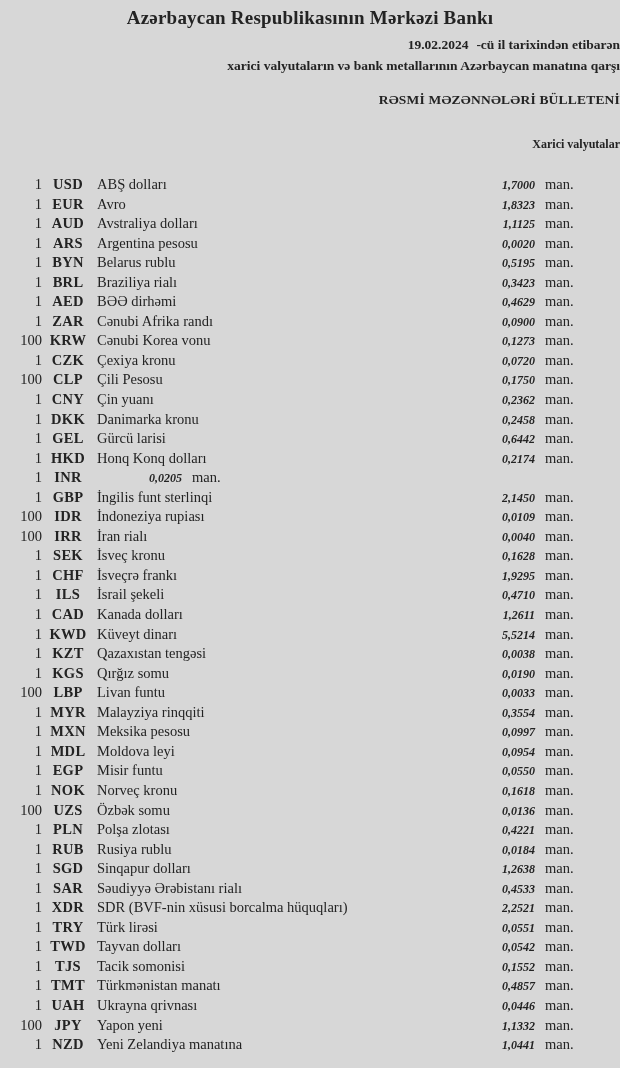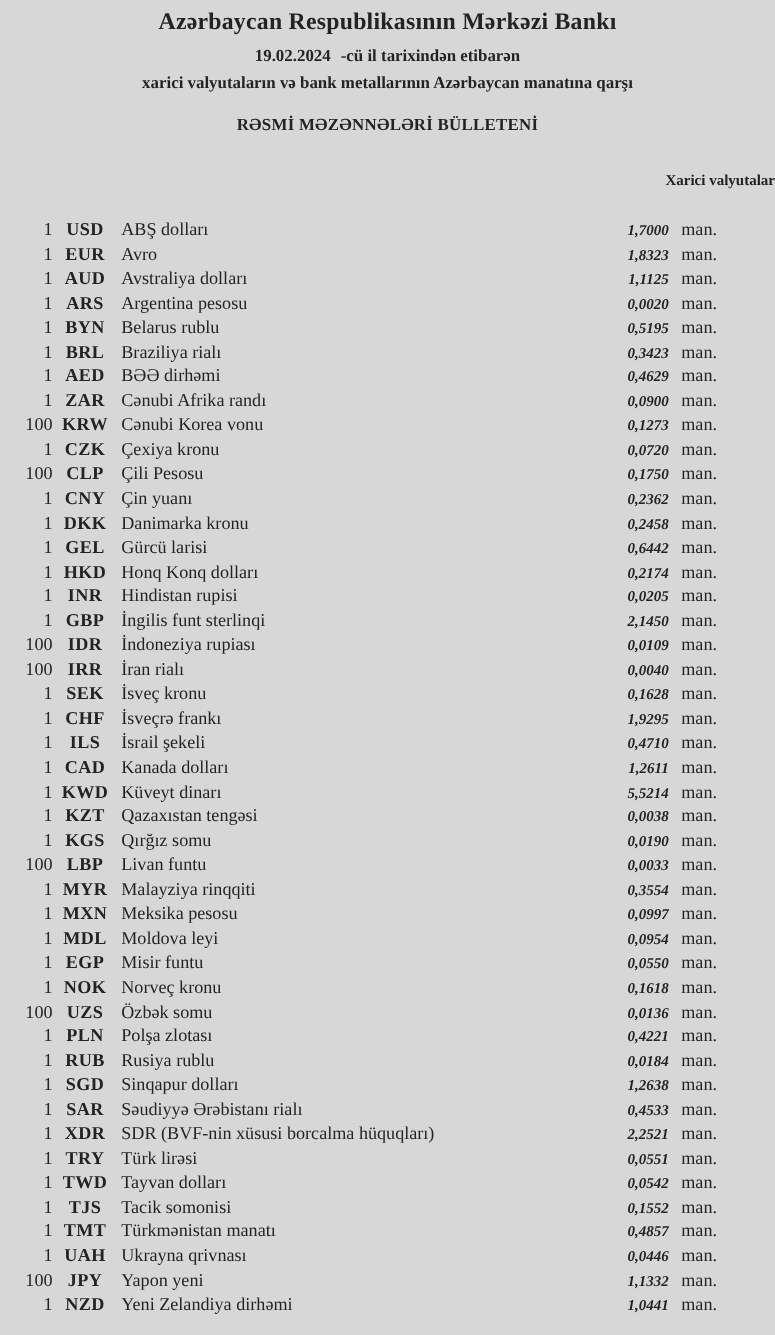--- a/index.html
+++ b/index.html
@@ -13,21 +13,21 @@
   .page { position: relative; width: 620px; height: 1068px; overflow: hidden; }
 
   .title {
     padding-top: 7px;
     text-align: center;
     font-size: 19px;
     font-weight: bold;
     letter-spacing: 0.2px;
   }
   .subline {
-    text-align: center;
+    text-align: right;
     font-size: 13.5px;
     font-weight: bold;
     line-height: 17px;
   }
   .sub-date   { margin-top: 7px; }
   .sub-xarici { margin-top: 4px; }
   .sub-resmi  { margin-top: 17px; letter-spacing: 0.2px; }
   .date-gap { display: inline-block; width: 8px; }
 
   .section-title {
@@ -173,21 +173,20 @@
       <div class="row">
         <span class="c-nom">1</span>
         <span class="c-code">HKD</span>
         <span class="c-name">Honq Konq dolları</span>
         <span class="c-rate">0,2174</span>
         <span class="c-unit">man.</span>
       </div>
       <div class="row">
         <span class="c-nom">1</span>
         <span class="c-code">INR</span>
-        <span class="c-name">Hindistan rupisi</span>
         <span class="c-rate">0,0205</span>
         <span class="c-unit">man.</span>
       </div>
       <div class="row">
         <span class="c-nom">1</span>
         <span class="c-code">GBP</span>
         <span class="c-name">İngilis funt sterlinqi</span>
         <span class="c-rate">2,1450</span>
         <span class="c-unit">man.</span>
       </div>
@@ -376,18 +375,18 @@
       <div class="row">
         <span class="c-nom">100</span>
         <span class="c-code">JPY</span>
         <span class="c-name">Yapon yeni</span>
         <span class="c-rate">1,1332</span>
         <span class="c-unit">man.</span>
       </div>
       <div class="row">
         <span class="c-nom">1</span>
         <span class="c-code">NZD</span>
-        <span class="c-name">Yeni Zelandiya dirhəmi</span>
+        <span class="c-name">Yeni Zelandiya manatına</span>
         <span class="c-rate">1,0441</span>
         <span class="c-unit">man.</span>
       </div>
     </div>
 </div>
 
 </body></html>

